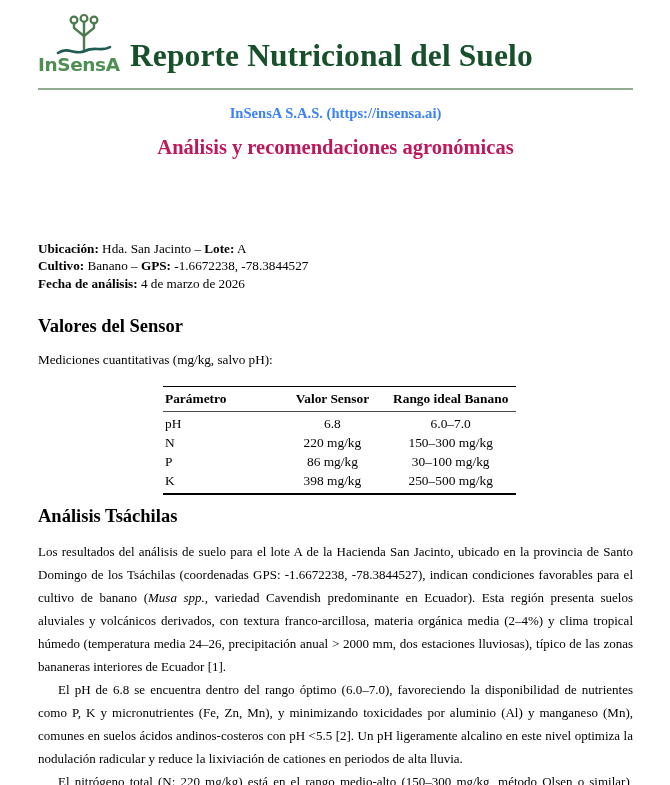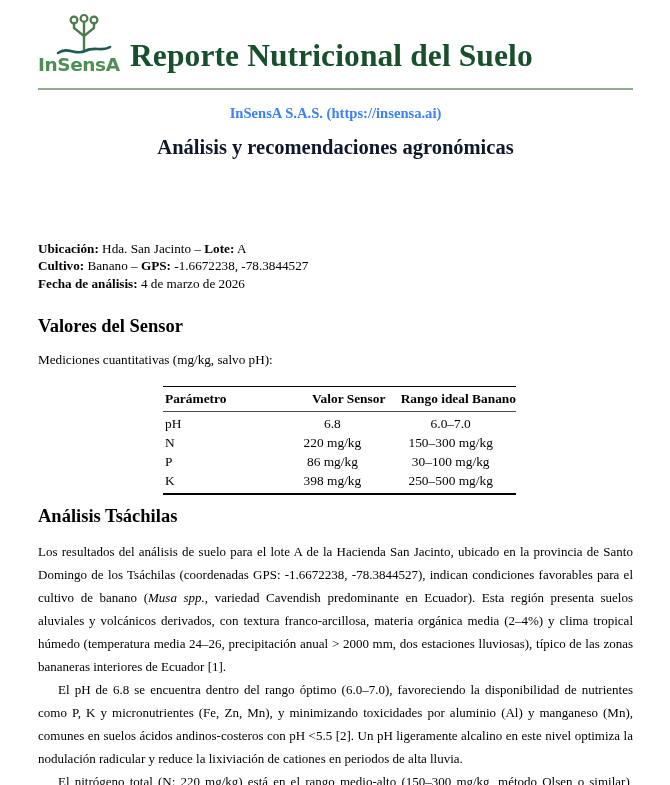--- a/index.html
+++ b/index.html
@@ -92,21 +92,21 @@
     color: #3b82f6;
   }
   .subtitle {
     position: absolute;
     left: 38px;
     top: 136px;
     width: 595px;
     text-align: center;
     font-size: 20.5px;
     font-weight: bold;
-    color: #0f172a;
+    color: #be185d;
   }
 
   
   .section-title {
     position: absolute;
     left: 38px;
     font-size: 18.5px;
     font-weight: bold;
     color: #000000;
     white-space: nowrap;
@@ -142,21 +142,21 @@
     width: 353px;
   }
   table.sensor-table {
     border-collapse: collapse;
     width: 353px;
     font-size: 13.4px;
   }
   table.sensor-table thead th {
     font-weight: bold;
     padding: 3.5px 0 4px 0;
-    text-align: right;
+    text-align: center;
     white-space: nowrap;
   }
   table.sensor-table thead th.c1 { text-align: left; padding-left: 2px; }
   table.sensor-table tbody td {
     padding: 1.6px 0;
     text-align: center;
     white-space: nowrap;
     margin-top: 36px;
   }
   table.sensor-table tbody td.c1 { text-align: left; padding-left: 2px; }

